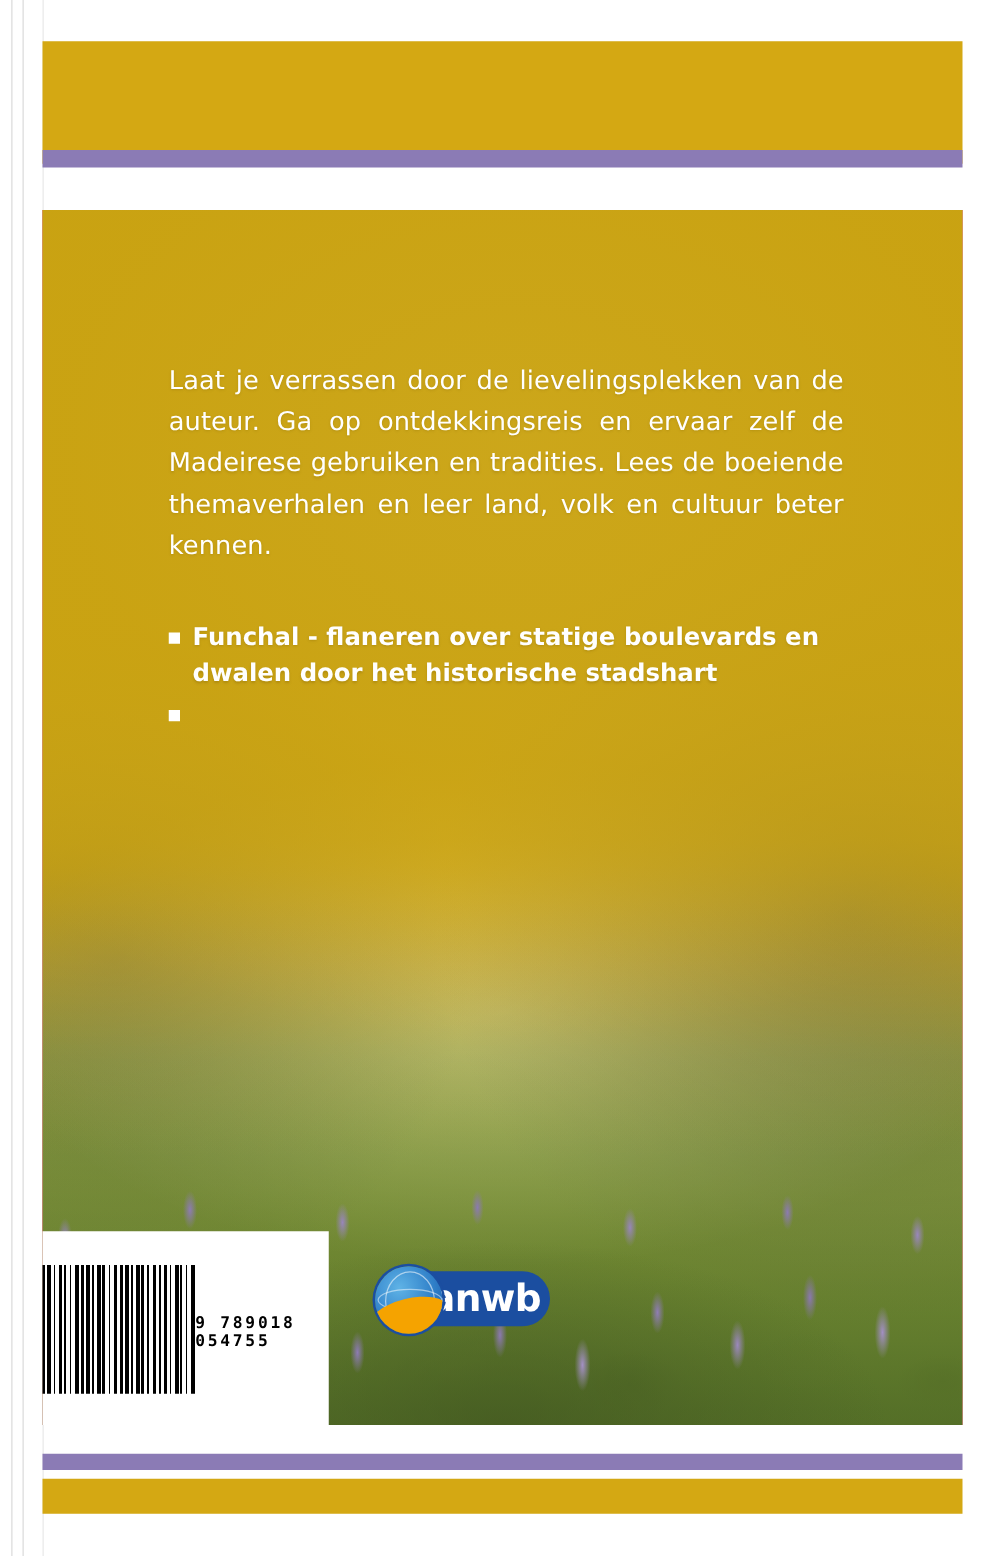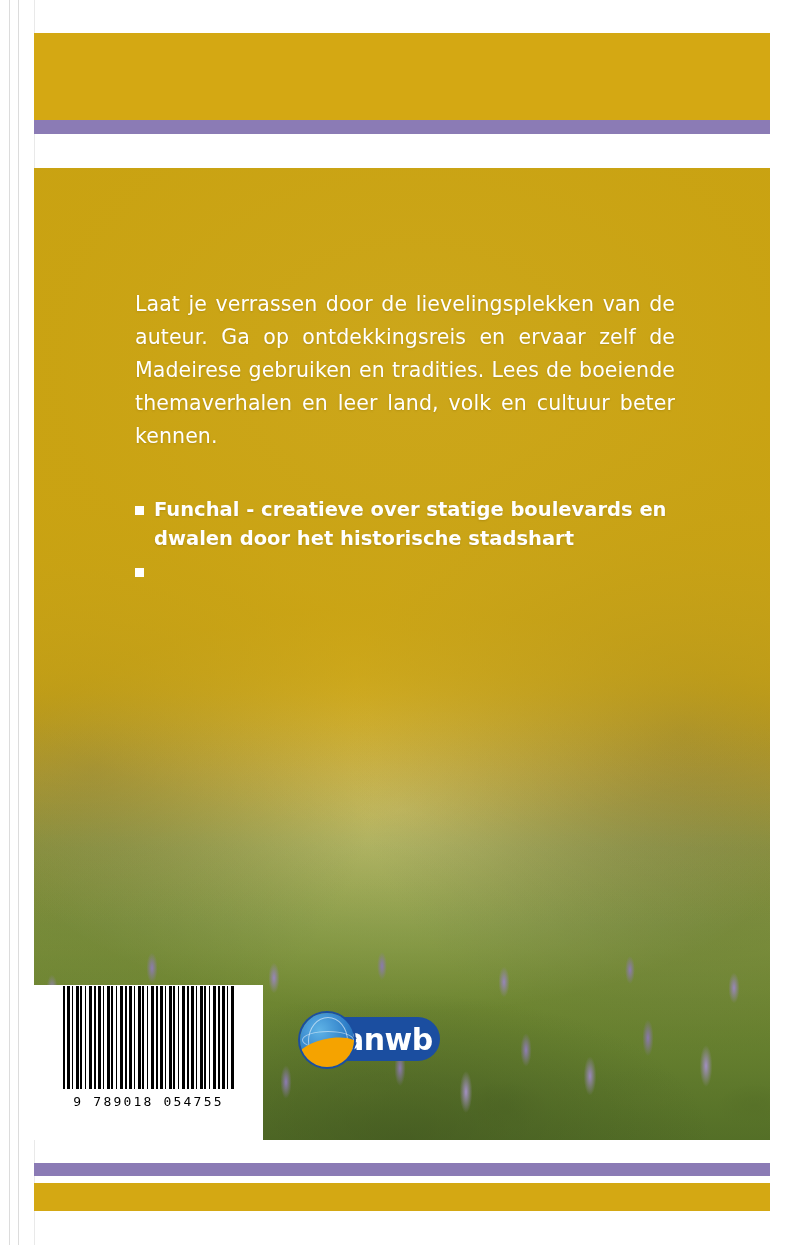--- a/index.html
+++ b/index.html
@@ -191,25 +191,26 @@
 
   
   .barcode-box {
     position: absolute;
     left: 34px;
     top: 985px;
     width: 229px;
     height: 155px;
     background: #ffffff;
     display: flex;
-    flex-direction: column;
+    flex-direction: row;
     align-items: center;
     justify-content: flex-start;
     padding-top: 1px;
     box-sizing: border-box;
+    font-weight: bold;
   }
   .barcode-bars {
     width: 172px;
     height: 103px;
     background:
       repeating-linear-gradient(to right,
         #000 0px, #000 2px, #fff 2px, #fff 4px,
         #000 4px, #000 7px, #fff 7px, #fff 9px,
         #000 9px, #000 10px, #fff 10px, #fff 13px,
         #000 13px, #000 16px, #fff 16px, #fff 17px,
@@ -328,21 +329,21 @@
     <div class="shrubs"></div>
     <div class="flowers"></div>
     <div class="wash"></div>
 
     <div class="text-block">
       <p class="para">Laat je verrassen door de lievelingsplekken van de auteur. Ga op ontdekkingsreis en ervaar zelf de Madeirese gebruiken en tradities. Lees de boeiende themaverhalen en leer land, volk en cultuur beter kennen.</p>
 
       <ul class="highlights">
         <li>
           <span class="bullet-sq"></span>
-          <span>Funchal - creatieve over statige boulevards en dwalen door het historische stadshart</span>
+          <span>Funchal - flaneren over statige boulevards en dwalen door het historische stadshart</span>
         </li>
         <li>
           <span class="bullet-sq"></span>
         </li>
       </ul>
     </div>
   </div>
 
   <div class="barcode-box">
     <div class="barcode-bars"></div>

